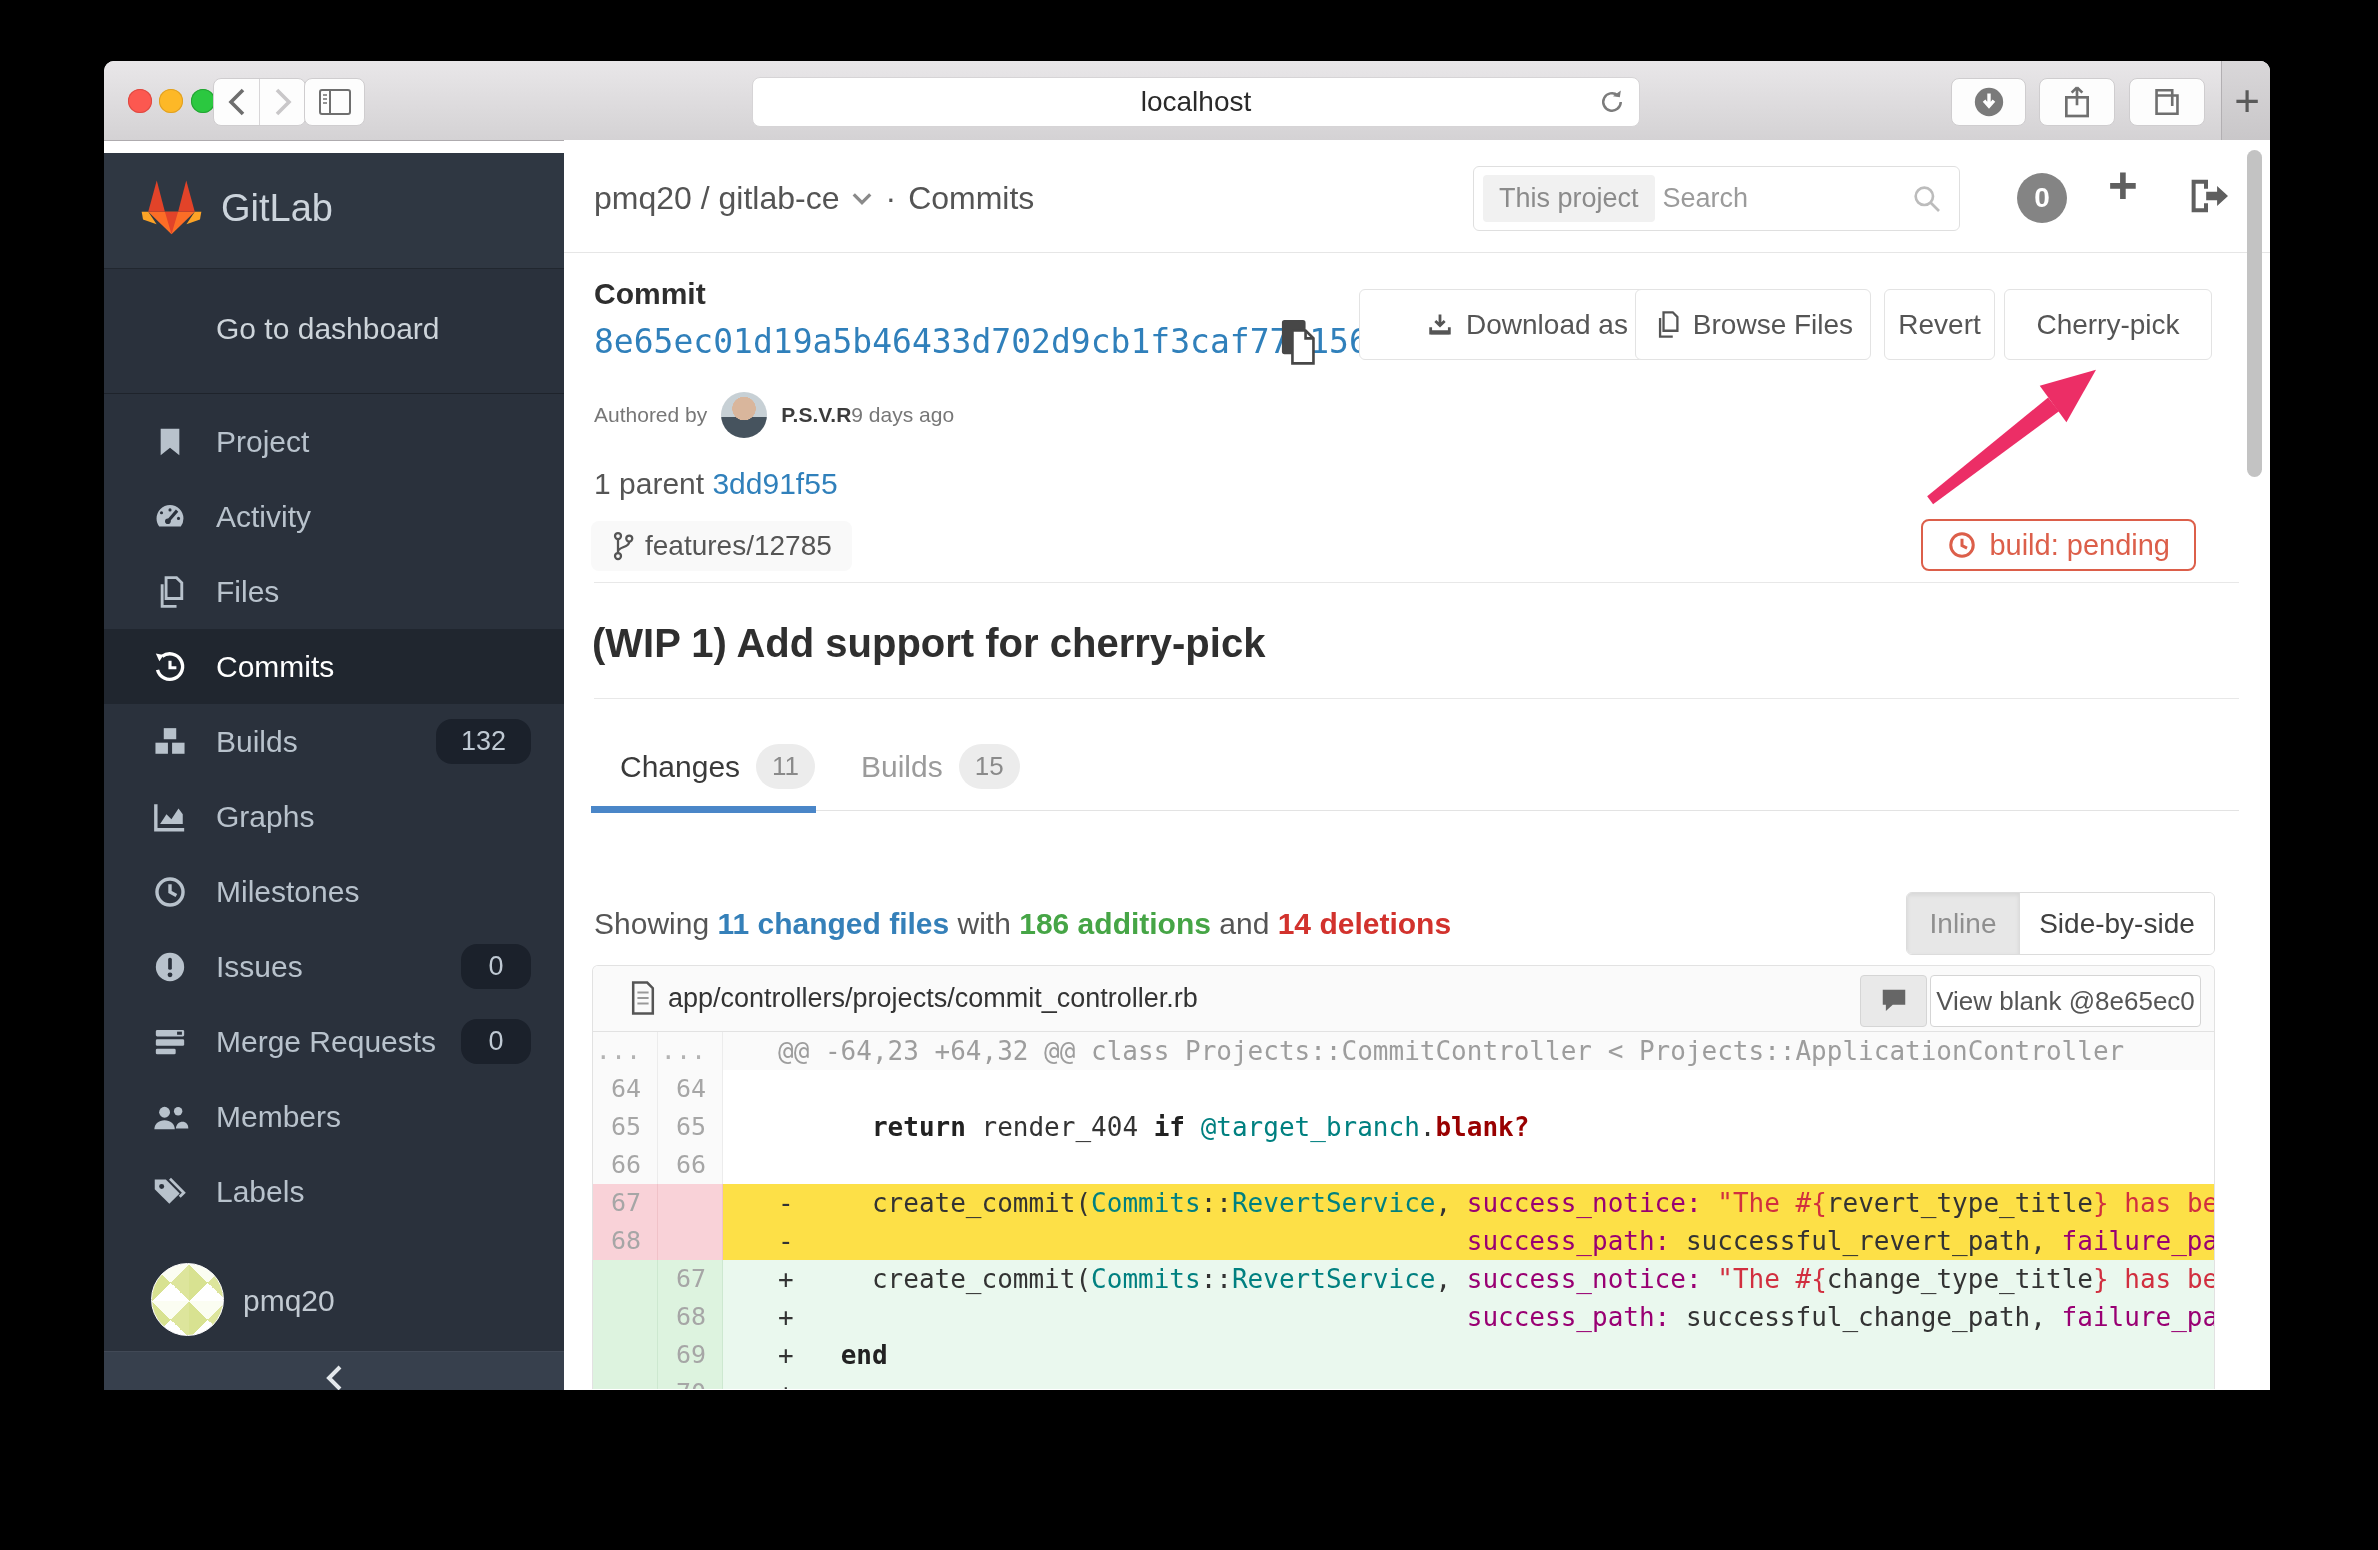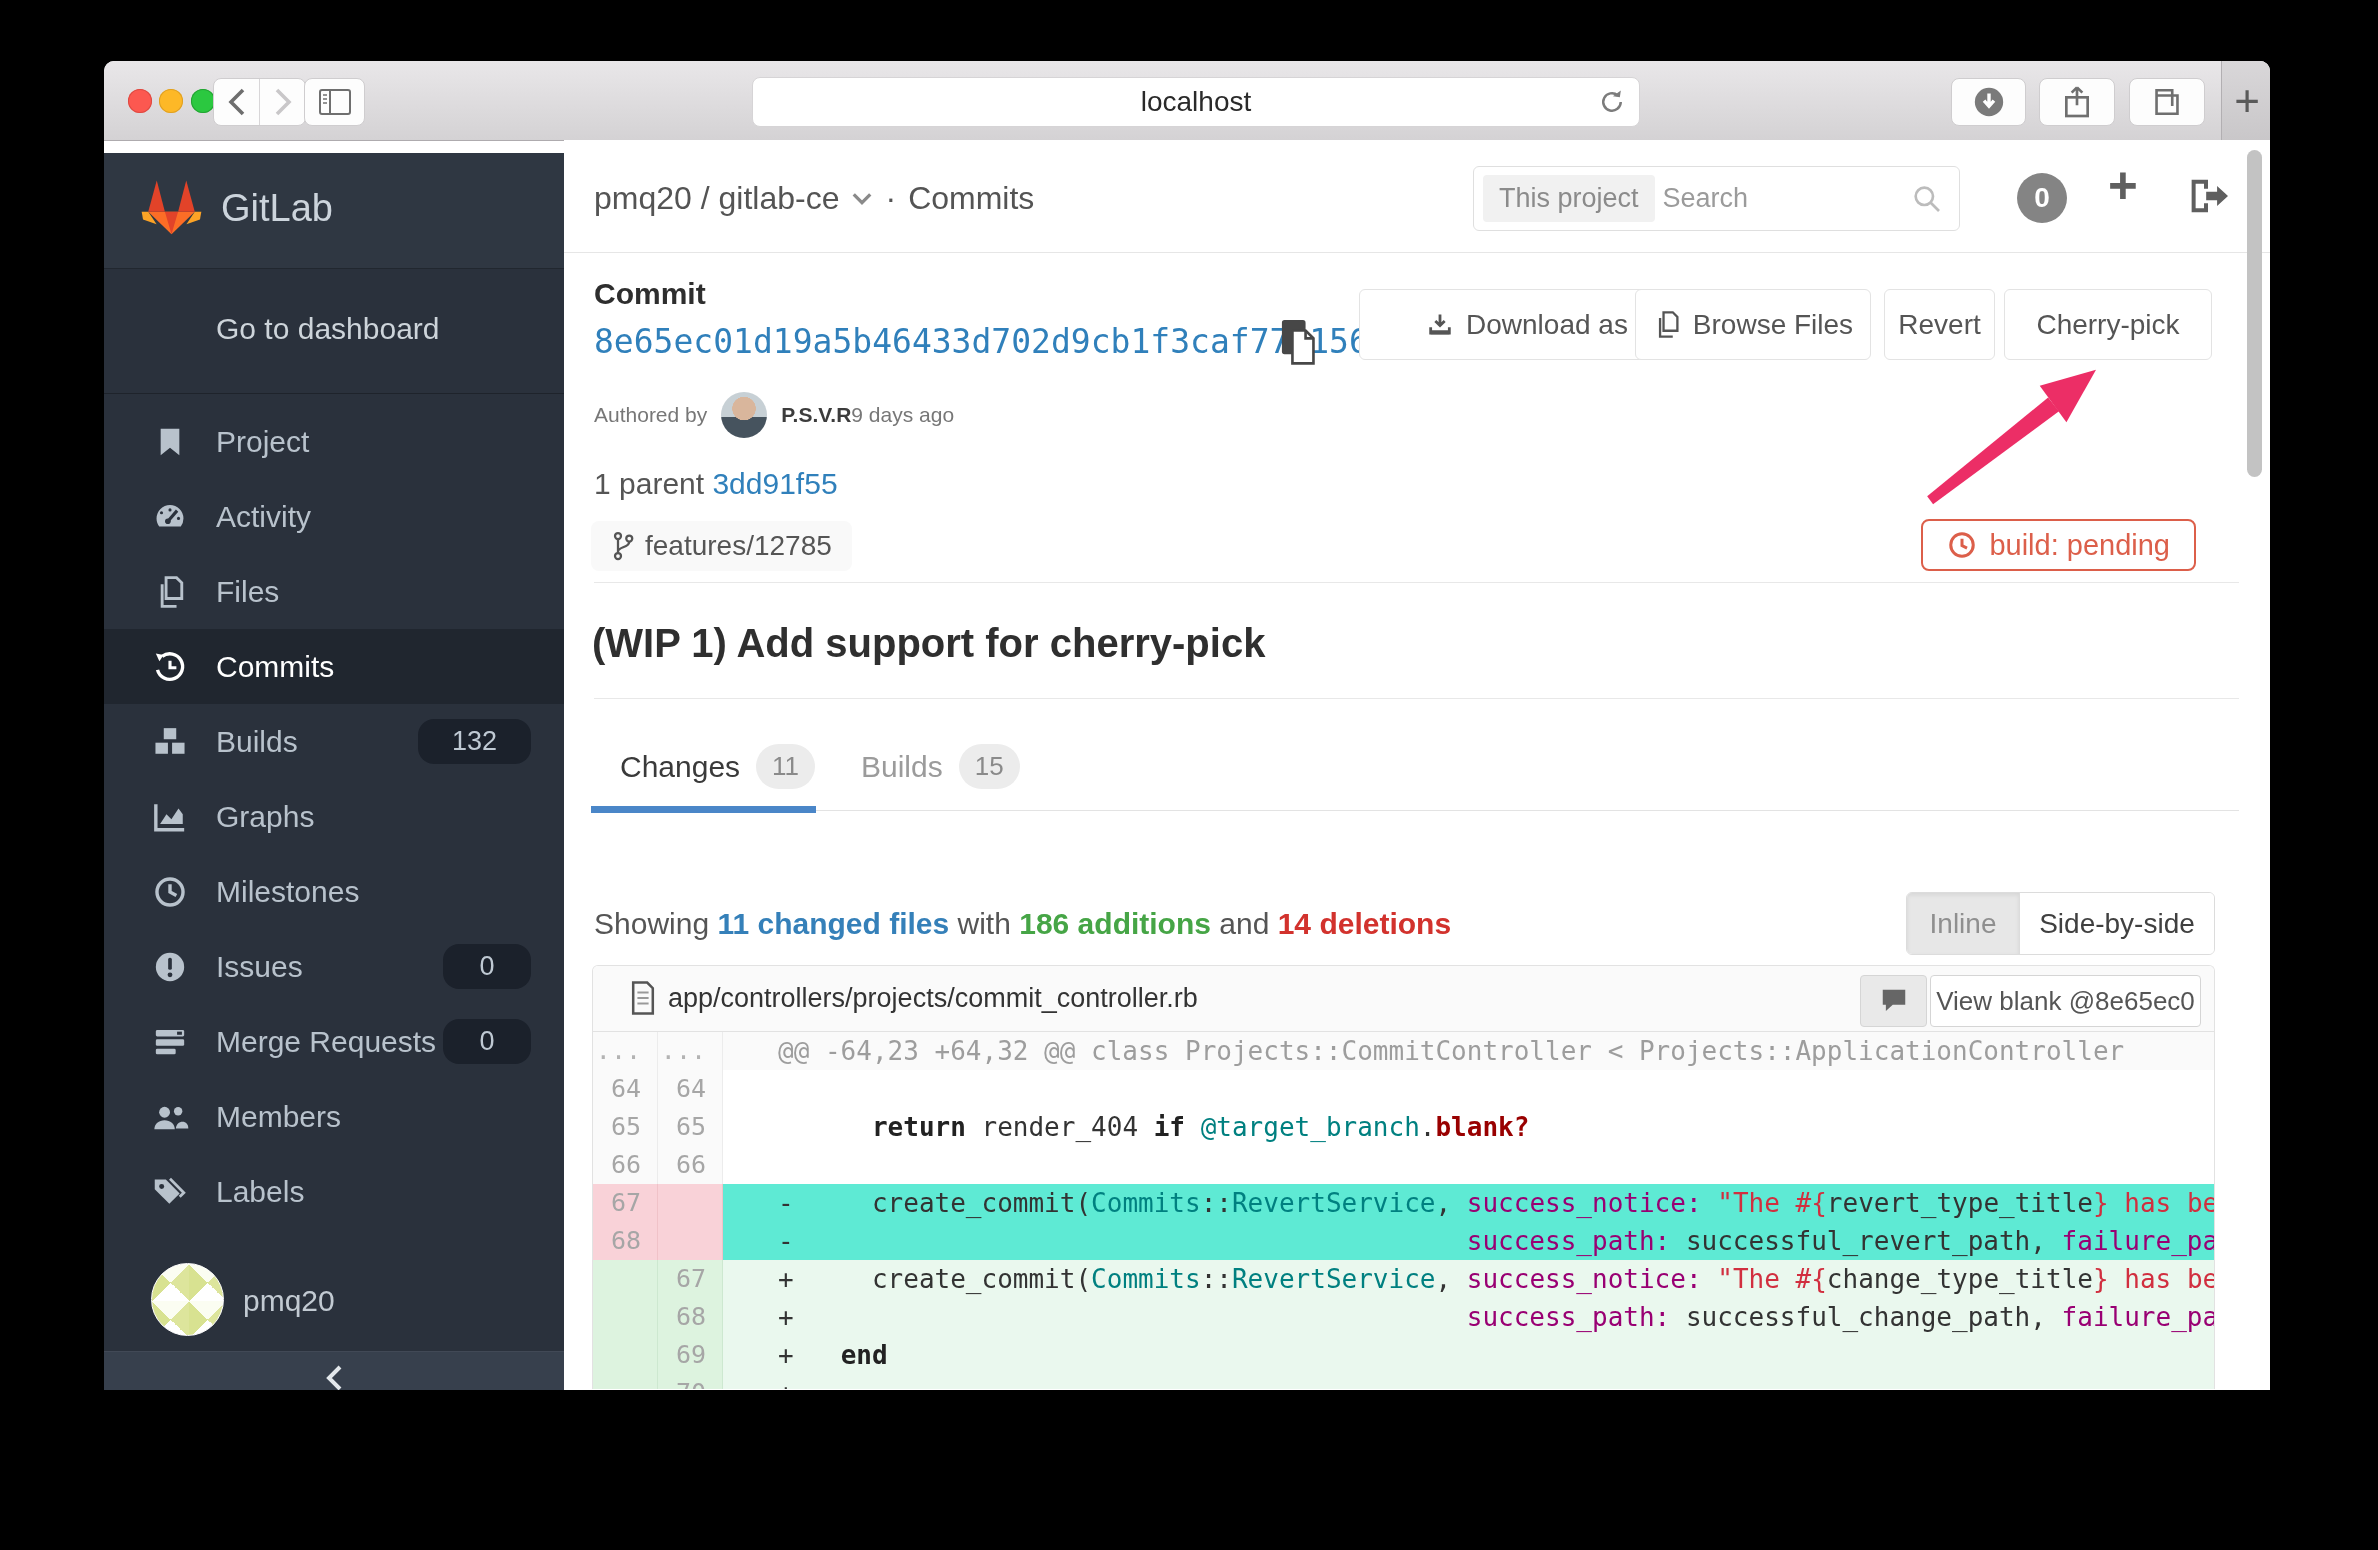--- a/index.html
+++ b/index.html
@@ -40,21 +40,21 @@
   .sdash span{position:absolute;left:112px;top:44px;font-size:30px;color:#cdd4da;}
   .smenu{position:absolute;left:0;top:251px;width:100%;}
   .sitem{position:relative;height:75px;display:flex;align-items:center;cursor:pointer;}
   .sitem .sicon{position:absolute;left:46px;width:40px;height:40px;display:flex;align-items:center;justify-content:center;}
   .sitem .slabel{position:absolute;left:112px;font-size:30px;}
   .sitem.active{background:#20262f;}
   .sitem.active .slabel{color:#fff;}
   .sitem.active .sicon{color:#fff;}
   .sicon{color:#b8c2cc;}
   .sbadge{position:absolute;right:33px;background:#1b212b;color:#bfc9d3;border-radius:16px;
-          font-size:27px;padding:7px 34px;min-width:20px;text-align:center;}
+          font-size:27px;padding:7px 25px;min-width:20px;text-align:center;}
   .suser{position:absolute;left:0;top:1095px;width:100%;height:91px;}
   .savatar{position:absolute;left:47px;top:15px;width:71px;height:71px;border-radius:50%;
            background:conic-gradient(from 45deg,#dde59c 0 90deg,#ffffff 90deg 180deg,#d8e291 180deg 270deg,#fbfdf2 270deg);
            background-size:37px 37px;border:1px solid #fff;}
   .suser .slabel{position:absolute;left:139px;top:36px;font-size:30px;color:#c2cad2;}
   .scollapse{position:absolute;left:0;top:1198px;width:100%;height:51px;background:#37404d;
              border-top:1px solid rgba(255,255,255,.05);display:flex;align-items:center;justify-content:center;}
   
   .main{position:absolute;left:460px;top:79px;width:1706px;height:1249px;background:#fff;}
   .mhead{position:absolute;left:0;top:0;width:100%;height:112px;border-bottom:1px solid #e6e6e6;}
@@ -123,21 +123,21 @@
   .drow{display:flex;height:38px;font-family:"DejaVu Sans Mono",monospace;}
   .d-old,.d-new{width:65px;flex:none;font-size:25px;color:#a6a6a6;text-align:right;
                 padding-right:16px;box-sizing:border-box;line-height:38px;background:#fafafa;
                 border-right:1px solid #ececec;cursor:pointer;}
   .d-code{flex:1;overflow:hidden;}
   .d-code pre{margin:0;font-size:26px;line-height:38px;white-space:pre;
               font-family:"DejaVu Sans Mono",monospace;color:#333;}
   .drow.hunk .d-old,.drow.hunk .d-new{color:#b3b3b3;}
   .drow.hunk .d-code{background:#fafafa;}
   .drow.del .d-old,.drow.del .d-new{background:#f9d2d8;border-right-color:#f0c2c8;}
-  .drow.del .d-code{background:#5eead4;}
+  .drow.del .d-code{background:#fde047;}
   .drow.add .d-old,.drow.add .d-new{background:#ddf3df;border-right-color:#cde8d0;}
   .drow.add .d-code{background:#eaf8ee;}
   .seg-plain{color:#333;}
   .seg-kw{color:#222;font-weight:bold;}
   .seg-const{color:#008080;}
   .seg-var{color:#008080;}
   .seg-sym{color:#990073;}
   .seg-str{color:#d12f3f;}
   .seg-meth{color:#990000;font-weight:bold;}
   .seg-hunk{color:#9d9d9d;}

